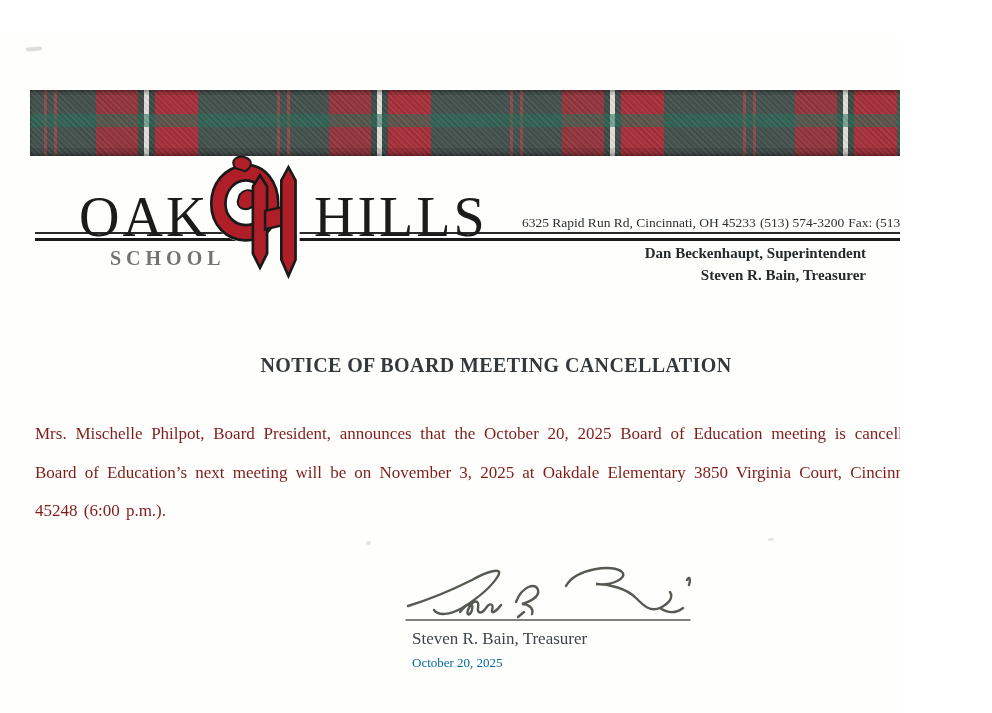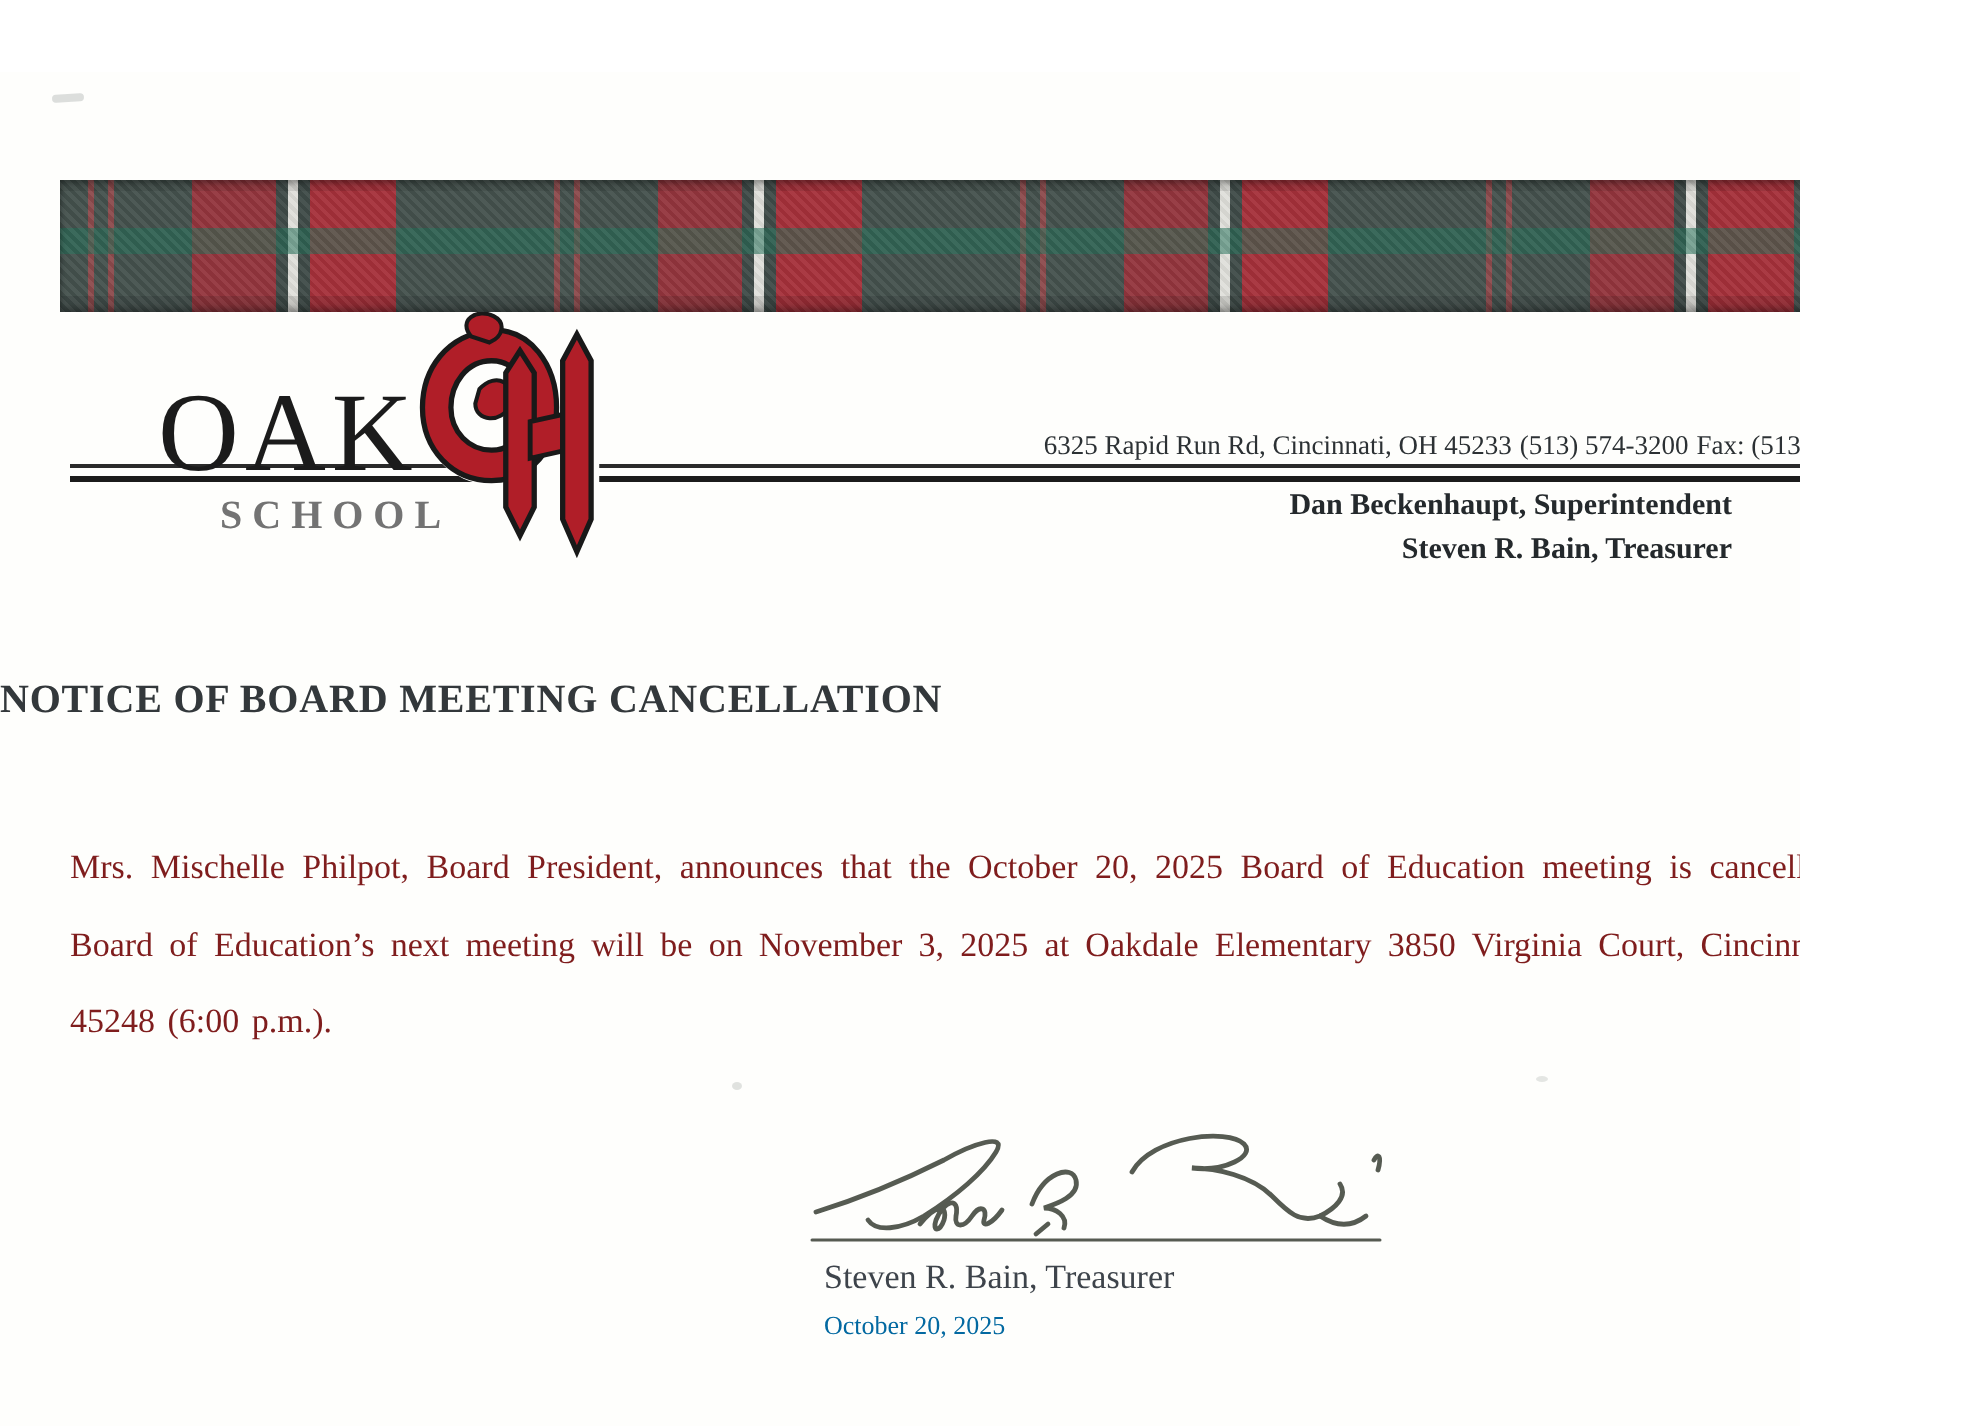--- a/index.html
+++ b/index.html
@@ -100,21 +100,22 @@
     font-size: 15px;
     color: #24292c;
     text-align: right;
   }
   .officers.superintendent { top: 209px; }
   .officers.treasurer      { top: 231px; }
 
   
   .notice-title {
     position: absolute;
-    left: 0; top: 303px; width: 992px;
+    left: 0; top: 318px; width: 992px;
+    text-align: center;
     font-weight: 700;
     font-size: 20px;
     letter-spacing: .4px;
     color: #33383b;
   }
   .notice-body {
     position: absolute;
     left: 35px; top: 379px; width: 923px;
     font-size: 17px;
     line-height: 38.5px;
@@ -136,20 +137,21 @@
   <div class="artifact dash"></div>
   <div class="artifact speck1"></div>
   <div class="artifact speck2"></div>
 
   <div class="tartan"></div>
 
   <div class="rule-thin"></div>
   <div class="rule-thick"></div>
 
   <div class="logo-word oak">OAK</div>
+  <div class="logo-word hills">HILLS</div>
   <div class="logo-subword school">SCHOOL</div>
 
   <svg class="emblem" viewBox="0 0 106 126" aria-hidden="true">
 
     <ellipse cx="39" cy="46" rx="36" ry="39" fill="#fefefc"></ellipse>
     <rect x="42" y="8" width="50" height="112" fill="#fefefc"></rect>
 
     <path d="M39,9 C17,11 5,28 5,47 C5,68 20,83 39,83 C59,83 71,67 71,47 C71,26 58,8 39,9 Z
              M39,24 C51,24 57,35 57,47 C57,59 50,68 39,68 C28,68 19,59 19,47 C19,35 27,24 39,24 Z" fill="#b01e28" fill-rule="evenodd" stroke="#191919" stroke-width="2.6"></path>
 

